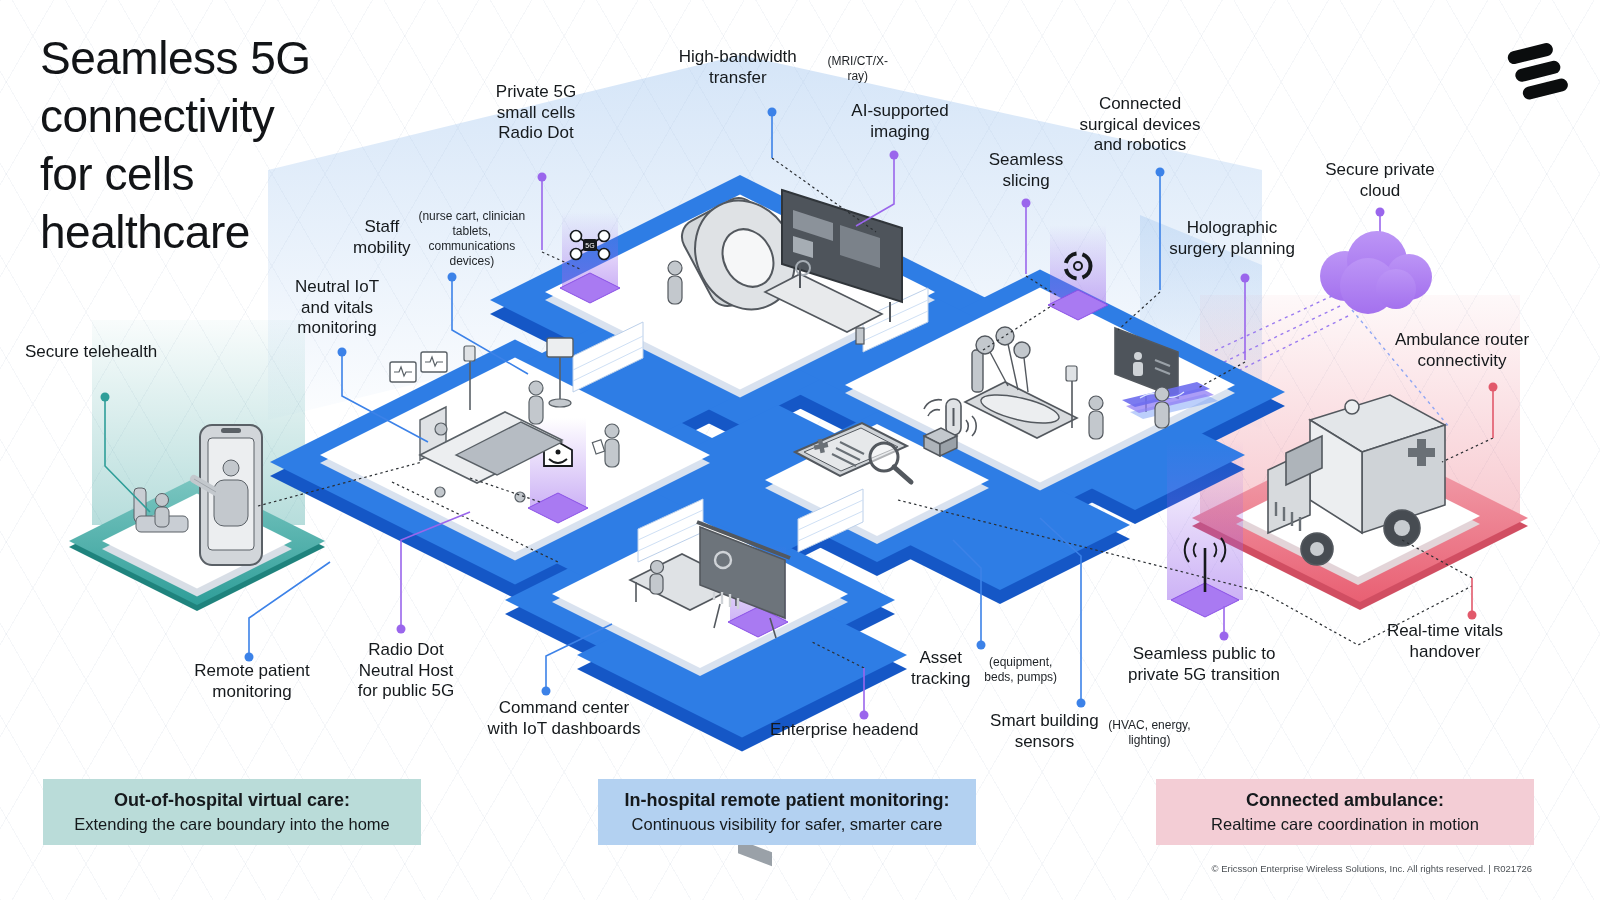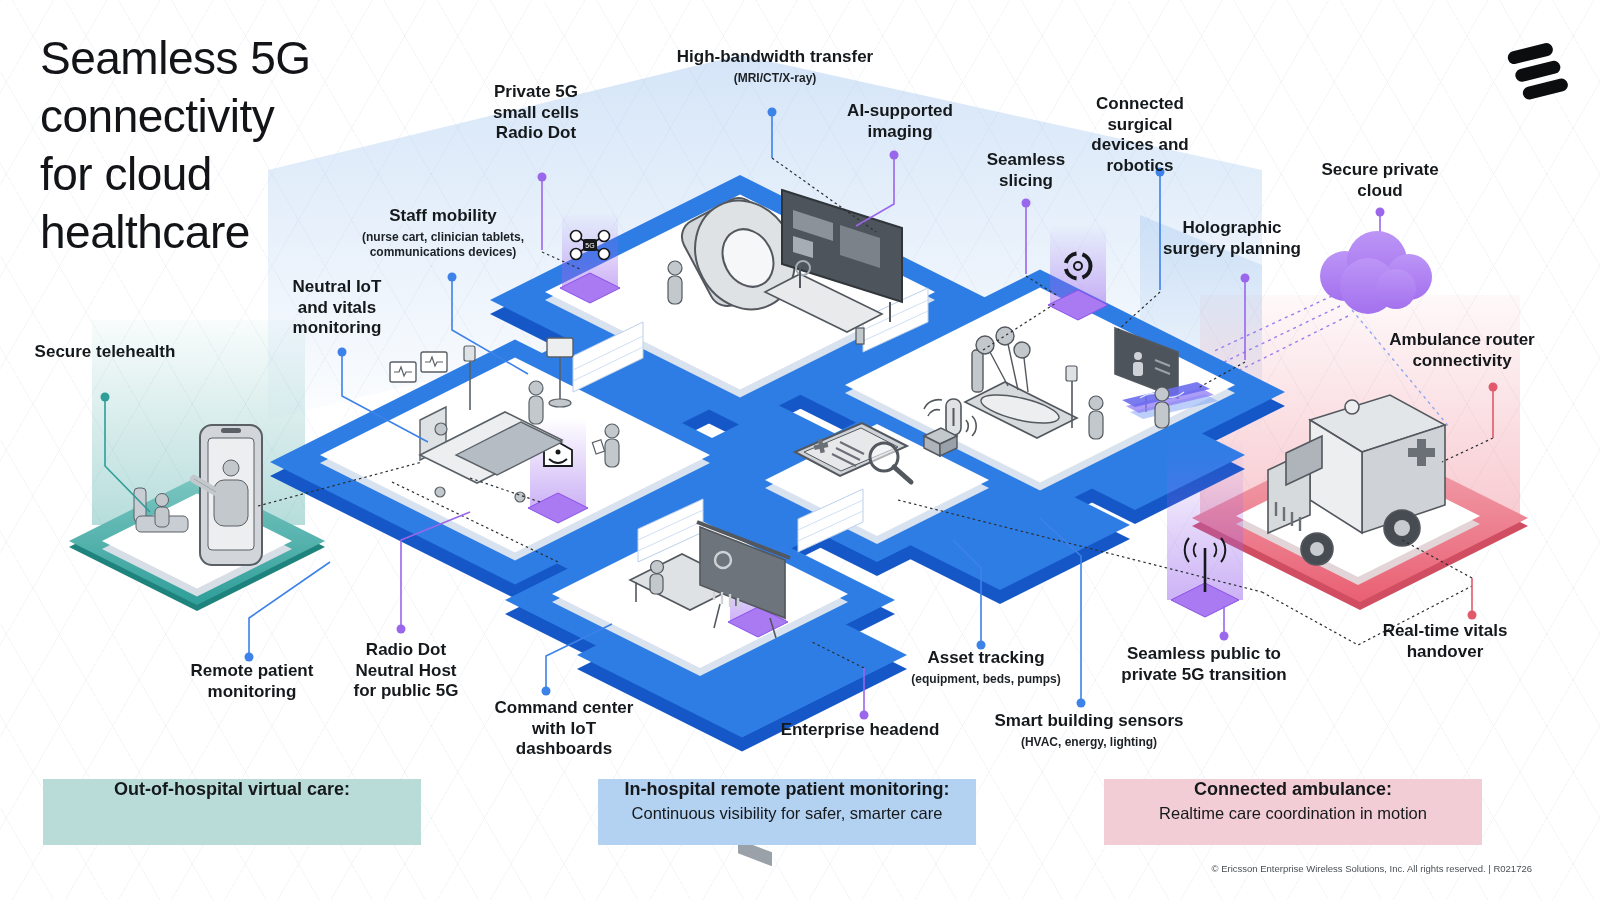--- a/index.html
+++ b/index.html
@@ -7,21 +7,21 @@
     position:relative;width:1600px;height:900px;margin:0 auto;overflow:hidden;
     font-family:"Liberation Sans","DejaVu Sans",sans-serif;color:#15191c;
     background:
       repeating-linear-gradient(120deg, rgba(130,150,180,.08) 0 1px, transparent 1px 46px),
       repeating-linear-gradient(60deg, rgba(130,150,180,.08) 0 1px, transparent 1px 46px),
       #ffffff;
   }
   #scene{position:absolute;left:0;top:0;}
   .page-title{position:absolute;left:40px;top:30px;font-size:46px;line-height:1.26;
     letter-spacing:-0.5px;color:#121417;font-weight:400;}
-  .callout{position:absolute;display:flex;flex-direction:column;text-align:center;font-weight:bold;}
+  .callout{position:absolute;display:flex;flex-direction:row;align-items:center;text-align:center;}
   .callout .lbl{font-size:17px;line-height:1.22;color:#15191c;}
   .callout .sub{font-size:12px;line-height:1.25;color:#1d2125;margin-top:3px;}
   
   #c-secure-telehealth{left:25px;top:342px;width:160px}
   #c-staff-mobility{left:353px;top:206px;width:180px}
   #c-bedside-iot{left:283px;top:277px;width:108px}
   #c-private-5g{left:481px;top:82px;width:110px}
   #c-high-bandwidth{left:655px;top:47px;width:240px}
   #c-ai-imaging{left:835px;top:101px;width:130px}
   #c-network-slicing{left:974px;top:150px;width:104px}
@@ -32,26 +32,26 @@
   #c-remote-patient{left:187px;top:661px;width:130px}
   #c-radio-dot-neutral{left:350px;top:640px;width:112px}
   #c-command-center{left:486px;top:698px;width:156px}
   #c-simplified-headend{left:770px;top:720px;width:180px}
   #c-asset-tracking{left:906px;top:648px;width:160px}
   #c-smart-building{left:984px;top:711px;width:210px}
   #c-seamless-transition{left:1119px;top:644px;width:170px}
   #c-realtime-vitals{left:1375px;top:621px;width:140px}
 
   .banner{position:absolute;top:779px;width:378px;height:66px;display:flex;flex-direction:column;
-    justify-content:flex-start;align-items:center;text-align:center;}
+    justify-content:center;align-items:center;text-align:center;}
   .banner .b-title{font-size:18px;font-weight:bold;color:#15191c;}
   .banner .b-sub{font-size:16.5px;margin-top:4px;color:#15191c;}
   #banner-virtual-care{left:43px;background:var(--banner-teal,#BADCD9);}
   #banner-inhospital{left:598px;background:var(--banner-blue,#B3D1F1);}
-  #banner-ambulance{left:1104px;background:var(--banner-pink,#F3CDD5);}
+  #banner-ambulance{left:1156px;background:var(--banner-pink,#F3CDD5);}
   .footer-note{position:absolute;right:68px;top:863px;font-size:9.5px;color:#4a4f54;}
   #ericsson-logo{position:absolute;left:1498px;top:36px;}
 </style>
 </head>
 <body>
 
 <div id="stage">
 
   <svg id="scene" width="1600" height="900" viewBox="0 0 1600 900">
     <defs>
@@ -503,21 +503,21 @@
       <circle cx="1224" cy="636" r="4.5" fill="#9A66EC"></circle>
       <circle cx="105" cy="397" r="4.5" fill="#2F9E99"></circle>
       <circle cx="1493" cy="387" r="4.5" fill="#E2596B"></circle>
       <circle cx="1472" cy="615" r="4.5" fill="#E2596B"></circle>
     </g>
   </svg>
 
   <div class="page-title">
     <div>Seamless 5G</div>
     <div>connectivity</div>
-    <div>for cloud</div>
+    <div>for cells</div>
     <div>healthcare</div>
   </div>
 
   <svg id="ericsson-logo" width="78" height="72" viewBox="0 0 78 72">
     <g transform="rotate(-14 39 36)" fill="#0B0D0E">
       <rect x="14" y="10" width="46" height="13" rx="6.5"></rect>
       <rect x="17" y="29" width="46" height="13" rx="6.5"></rect>
       <rect x="20" y="48" width="46" height="13" rx="6.5"></rect>
     </g>
   </svg>
@@ -579,20 +579,21 @@
   </div>
   <div class="callout" id="c-seamless-transition">
     <div class="lbl">Seamless public to private 5G transition</div>
   </div>
   <div class="callout" id="c-realtime-vitals">
     <div class="lbl">Real-time vitals handover</div>
   </div>
 
   <div class="banner" id="banner-virtual-care">
     <div class="b-title">Out-of-hospital virtual care:</div>
+    <div class="b-sub">Extending the care boundary into the home</div>
   </div>
   <div class="banner" id="banner-inhospital">
     <div class="b-title">In-hospital remote patient monitoring:</div>
     <div class="b-sub">Continuous visibility for safer, smarter care</div>
   </div>
   <div class="banner" id="banner-ambulance">
     <div class="b-title">Connected ambulance:</div>
     <div class="b-sub">Realtime care coordination in motion</div>
   </div>
 

